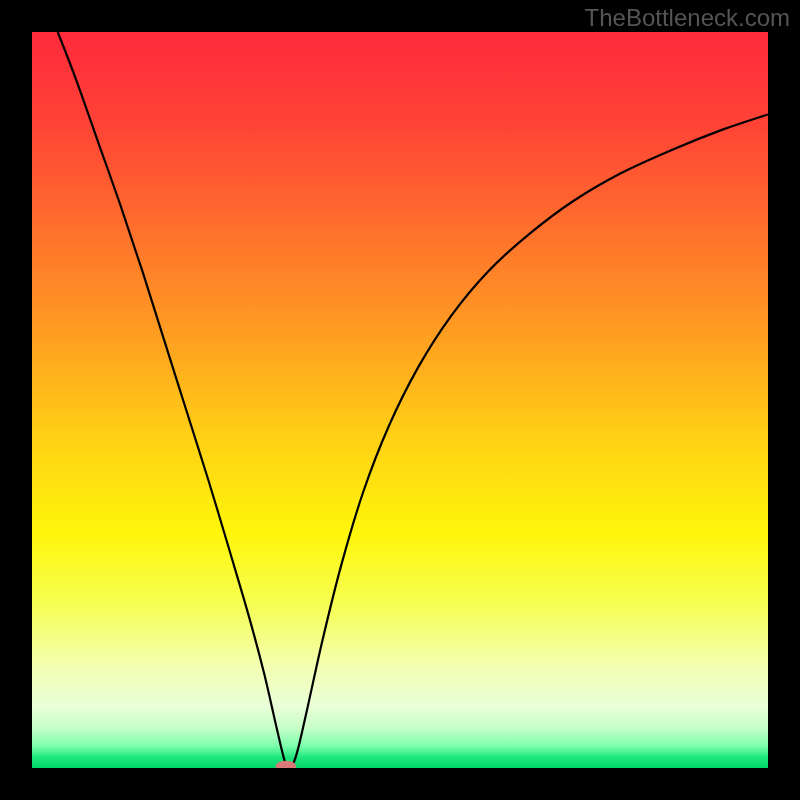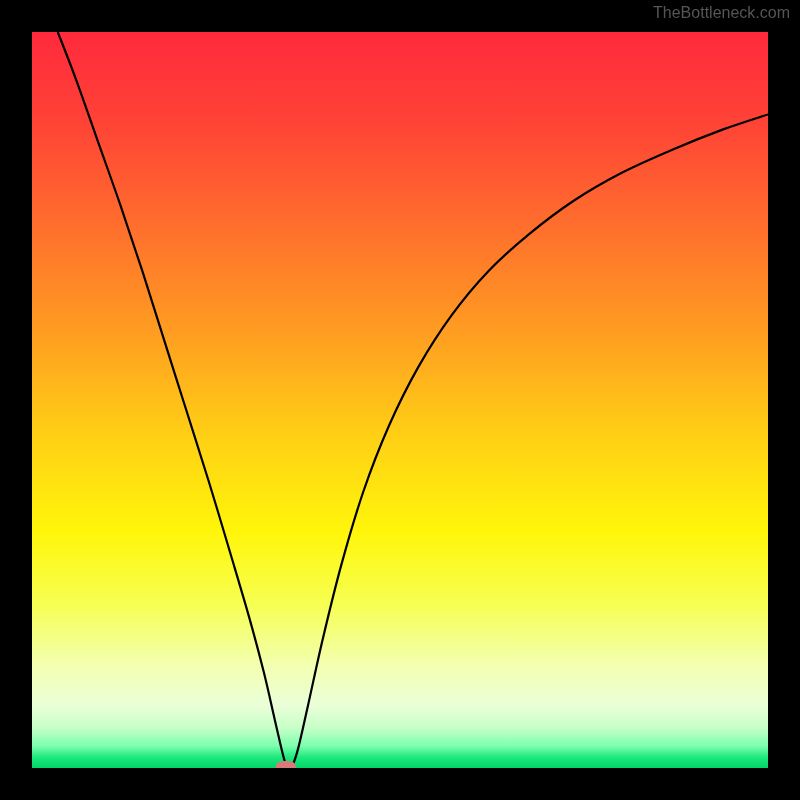--- a/index.html
+++ b/index.html
@@ -10,21 +10,21 @@
     background: #000;
     position: relative;
     overflow: hidden;
     font-family: Arial, Helvetica, sans-serif;
   }
   .watermark {
     position: absolute;
     top: 4px;
     right: 10px;
     color: #555;
-    font-size: 16px;
+    font-size: 24px;
     font-weight: 500;
     z-index: 10;
     font-family: Arial, sans-serif;
   }
   .plot-area-wrap {
     position: absolute;
     left: 32px;
     top: 32px;
     width: 736px;
     height: 736px;

